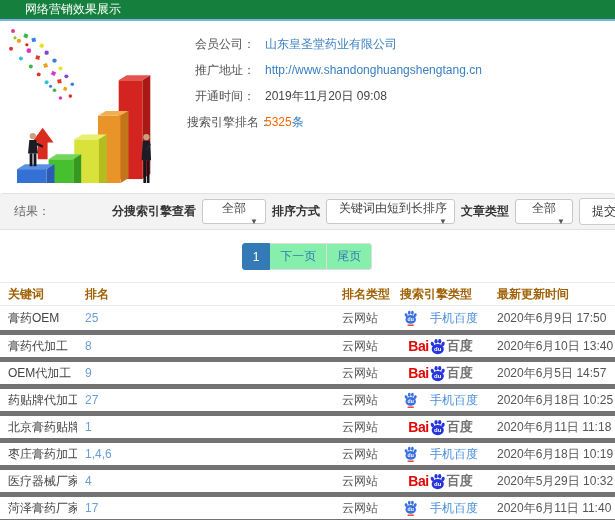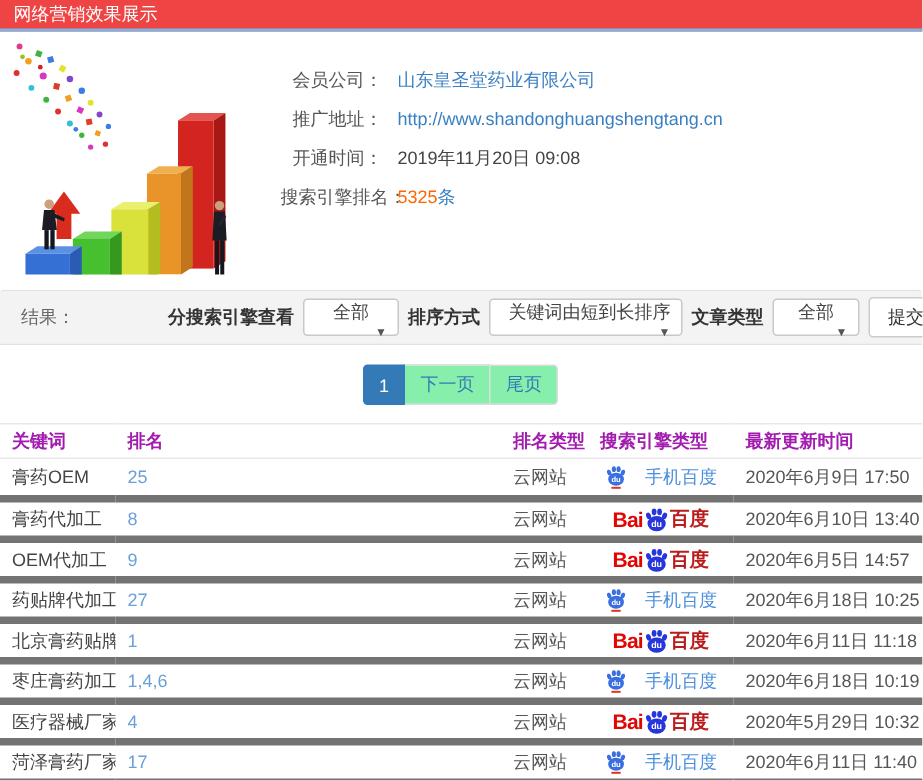--- a/index.html
+++ b/index.html
@@ -2,26 +2,26 @@
 <html><head>
 <meta charset="utf-8">
 <style>
   * { box-sizing: border-box; }
   html, body { margin: 0; padding: 0; }
   body {
     width: 615px; height: 520px; overflow: hidden; position: relative;
     background: #fff; font-family: "Liberation Sans", "DejaVu Sans", sans-serif;
   }
   
-  .header { height: 21px; background: #ef4444; border-bottom: 2px solid #79b4e3; display: flex; align-items: center; padding-left: 9px; }
+  .header { height: 21px; background: #15803d; border-bottom: 2px solid #79b4e3; display: flex; align-items: center; padding-left: 25px; }
   .header .title { color: #fff; font-size: 12px; }
   
   .info-section { display: flex; height: 172px; }
   .chart-illustration { width: 185px; height: 158px; margin: 4px 0 0 2px; flex: none; }
-  .info-fields { padding-top: 23px; flex: 1; }
+  .info-fields { padding-top: 14px; flex: 1; }
   .info-row { display: flex; align-items: center; height: 18px; margin-bottom: 8px; font-size: 12px; }
   .info-label { width: 68px; text-align: right; color: #555; flex: none; white-space: nowrap; }
   .info-value { margin-left: 10px; white-space: nowrap; }
   .link { color: #3a7fc1; text-decoration: none; cursor: pointer; }
   .text-value { color: #444; }
   .count { color: #ff6600; }
   .unit { color: #3a7fc1; }
   
   .filter-bar { height: 37px; background: #f3f3f3; border: 1px solid #e2e2e2; border-left: none; border-right: none; border-radius: 3px 3px 0 0; display: flex; align-items: center; padding-left: 14px; font-size: 12px; }
   .result-label { color: #666; }
@@ -34,30 +34,30 @@
   .select-article { width: 58px; }
   .submit-btn { height: 27px; background: #fff; border: 1px solid #ccc; border-radius: 3px; padding: 0 12px; font-size: 12px; color: #333; cursor: pointer; font-family: inherit; }
   
   .pagination { display: flex; justify-content: center; margin-top: 13px; }
   .page-btn { min-width: 27px; height: 27px; border: 1px solid #ddd; background: #86efac; color: #337ab7; font-size: 12px; display: flex; align-items: center; justify-content: center; padding: 0 10px; margin-left: -1px; cursor: pointer; }
   .page-btn.active { background: #337ab7; border-color: #337ab7; color: #fff; position: relative; z-index: 1; }
   .page-btn:first-child { border-radius: 3px 0 0 3px; }
   .page-btn:last-child { border-radius: 0 3px 3px 0; }
   
   .result-table { width: 100%; border-collapse: collapse; margin-top: 12px; font-size: 12px; table-layout: fixed; }
-  .result-table th { text-align: left; font-weight: bold; color: #a21caf; padding: 0 8px; height: 23px; border-top: 1px solid #e8e8e8; border-bottom: 1px solid #e8e8e8; white-space: nowrap; overflow: hidden; }
+  .result-table th { text-align: left; font-weight: bold; color: #a16207; padding: 0 8px; height: 23px; border-top: 1px solid #e8e8e8; border-bottom: 1px solid #e8e8e8; white-space: nowrap; overflow: hidden; }
   .result-table td { padding: 0 8px; height: 27px; border-bottom: 5px solid #737373; color: #555; white-space: nowrap; overflow: hidden; }
   td.keyword { color: #444; }
   td.rank span { color: #6b9fd8; cursor: pointer; }
   td.engine { text-align: center; }
   td.updated { color: #555; }
   
   .baidu-logo { display: inline-flex; align-items: center; font-weight: bold; vertical-align: middle; }
   .baidu-logo .bai { color: #e10602; font-size: 14px; letter-spacing: -0.5px; }
-  .baidu-logo .suffix { color: #b91c1c; font-size: 13px; margin-left: 1px; }
+  .baidu-logo .suffix { color: #737373; font-size: 13px; margin-left: 1px; }
   .mobile-baidu { display: inline-flex; align-items: center; gap: 12px; color: #4a8fdc; vertical-align: middle; }
   .paw { flex: none; }
 </style>
 </head>
 <body>
 
 <div class="header">
   <span class="title">网络营销效果展示</span>
 </div>
 

